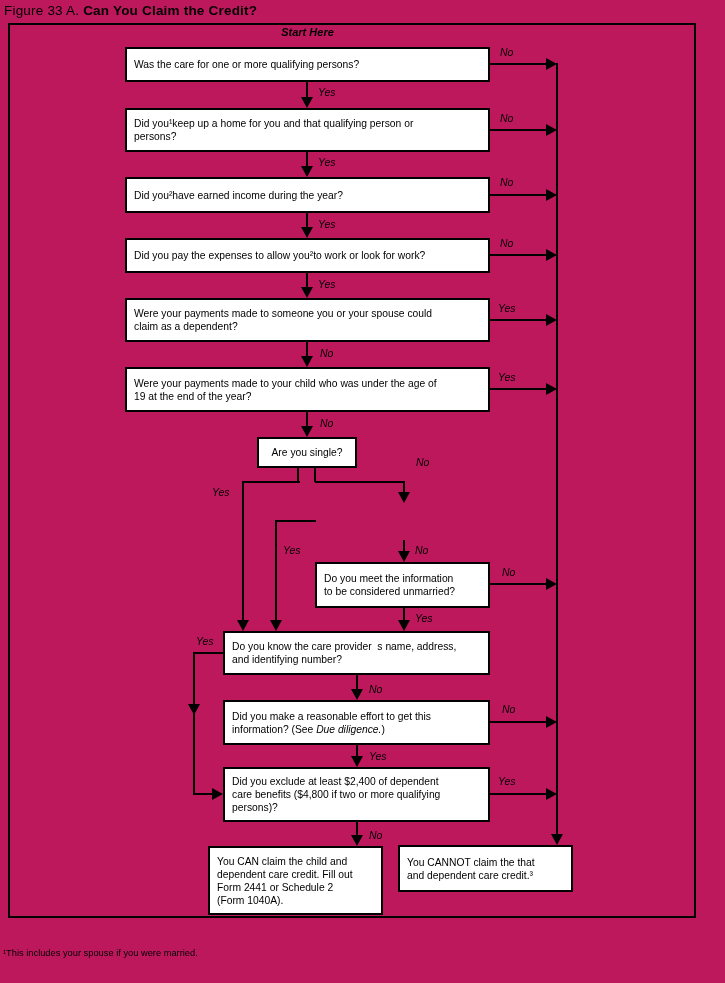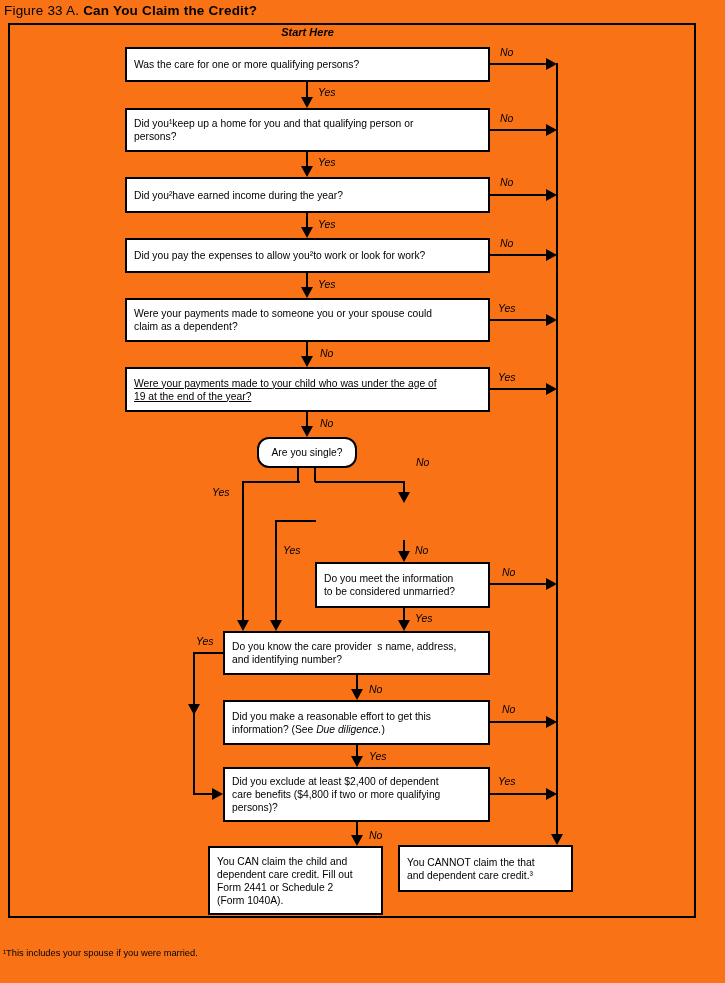--- a/index.html
+++ b/index.html
@@ -1,18 +1,18 @@
 <!DOCTYPE html>
 <html><head>
 <meta charset="utf-8">
 <style>
   * { margin:0; padding:0; box-sizing:border-box; }
   html,body { background:#fff; }
   #stage {
-    position:relative; width:725px; height:983px; background:#f97316;
+    position:relative; width:725px; height:983px; background:#be185d;
     font-family:"Liberation Sans","DejaVu Sans",sans-serif; color:#000;
     overflow:hidden;
   }
   #figure-title {
     position:absolute; left:4px; top:3px; font-size:13.5px; letter-spacing:.2px;
     white-space:pre;
   }
   #figure-title b { font-weight:bold; }
   #outer-border {
     position:absolute; left:8px; top:23px; width:688px; height:895px;
@@ -20,21 +20,21 @@
   }
   #start-here {
     position:absolute; left:125px; top:26px; width:365px; text-align:center;
     font-size:11px; font-weight:bold; font-style:italic;
   }
   .box {
     position:absolute; border:2px solid #000; background:#fff;
     display:flex; align-items:center; padding:0 7px;
     font-size:10.3px; line-height:13px; white-space:pre-wrap; z-index:3;
   }
-  .box.center { justify-content:center; text-align:left;border-radius:12px; }
+  .box.center { justify-content:center; text-align:left; }
   .box .it { font-style:italic; }
   .ln { position:absolute; background:#000; z-index:1; }
   .ar { position:absolute; width:0; height:0; z-index:2;
         border-top:6px solid transparent; border-bottom:6px solid transparent;
         border-left:11px solid #000; }
   .ad { position:absolute; width:0; height:0; z-index:2;
         border-left:6px solid transparent; border-right:6px solid transparent;
         border-top:11px solid #000; }
   .lbl { position:absolute; font-size:10.5px; font-style:italic; z-index:4;
          white-space:nowrap; }
@@ -54,21 +54,21 @@
 
   <div id="start-here">Start Here</div>
 
   <div class="box" style="left:125px;top:47px;width:365px;height:35px;"><span>Was the care for one or more qualifying persons?</span></div>
   <div class="box" style="left:125px;top:108px;width:365px;height:44px;"><span>Did you¹keep up a home for you and that qualifying person or
 persons?</span></div>
   <div class="box" style="left:125px;top:177px;width:365px;height:36px;"><span>Did you²have earned income during the year?</span></div>
   <div class="box" style="left:125px;top:238px;width:365px;height:35px;"><span>Did you pay the expenses to allow you²to work or look for work?</span></div>
   <div class="box" style="left:125px;top:298px;width:365px;height:44px;"><span>Were your payments made to someone you or your spouse could
 claim as a dependent?</span></div>
-  <div class="box" style="left:125px;top:367px;width:365px;height:45px;text-decoration:underline;"><span>Were your payments made to your child who was under the age of
+  <div class="box" style="left:125px;top:367px;width:365px;height:45px;"><span>Were your payments made to your child who was under the age of
 19 at the end of the year?</span></div>
   <div class="box center" style="left:257px;top:437px;width:100px;height:31px;"><span>Are you single?</span></div>
   <div class="box" style="left:315px;top:562px;width:175px;height:46px;"><span>Do you meet the information
 to be considered unmarried?</span></div>
   <div class="box" style="left:223px;top:631px;width:267px;height:44px;"><span>Do you know the care provider  s name, address,
 and identifying number?</span></div>
   <div class="box" style="left:223px;top:700px;width:267px;height:45px;"><span><span>Did you make a reasonable effort to get this
 information? (See </span><span class="it">Due diligence.</span><span>)</span></span></div>
   <div class="box" style="left:223px;top:767px;width:267px;height:55px;"><span>Did you exclude at least $2,400 of dependent
 care benefits ($4,800 if two or more qualifying

